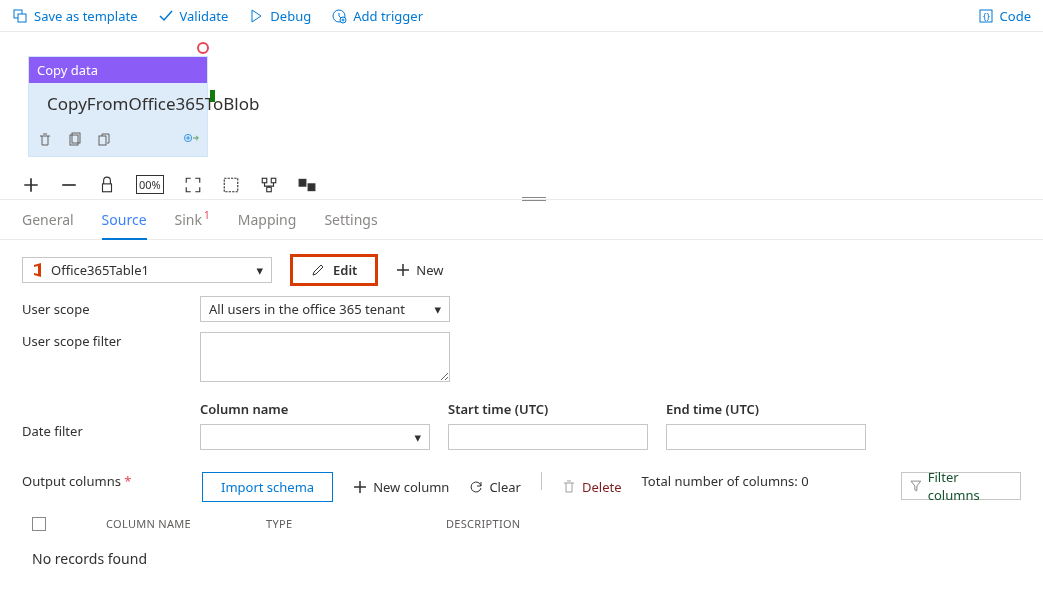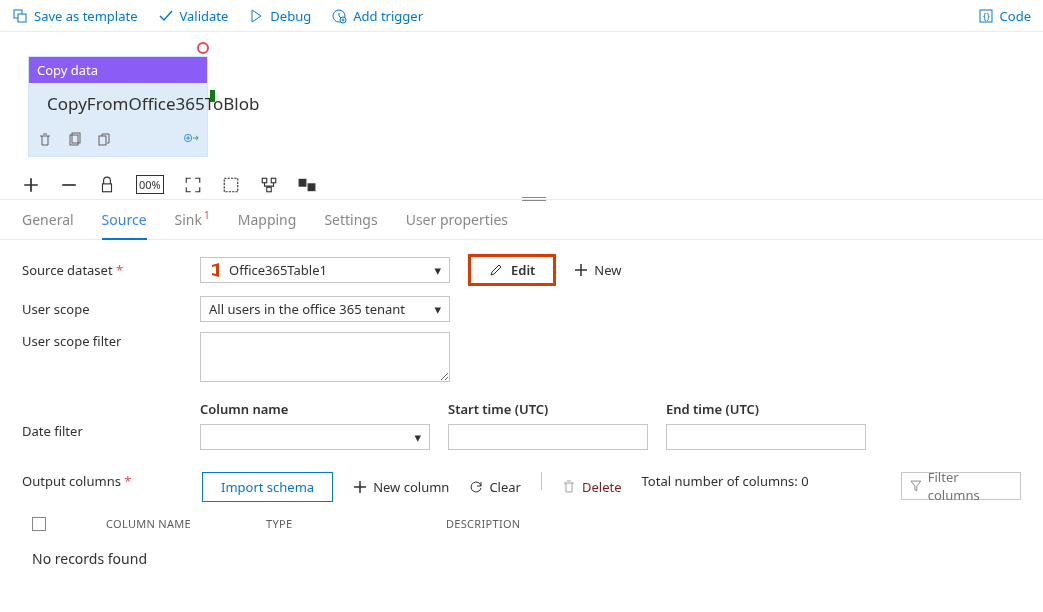--- a/index.html
+++ b/index.html
@@ -39,21 +39,21 @@
 .textarea { border:1px solid #c8c6c4; width:250px; height:50px; resize:both; }
 .edit-btn { border:3px solid #d83b01; padding:4px 18px; display:flex; align-items:center; gap:8px; font-weight:600; }
 .newbtn { display:flex; align-items:center; gap:6px; color:#323130; cursor:pointer; }
 .smallcol { display:flex; flex-direction:column; gap:6px; }
 .colname { font-weight:600; font-size:13px; }
 .tinput { border:1px solid #c8c6c4; height:26px; width:200px; }
 .outrow { display:flex; gap:20px; margin-top:22px; }
 .import-btn { border:1px solid #0078d4; color:#0078d4; padding:5px 18px; cursor:pointer; }
 .minibtn { display:flex; align-items:center; gap:6px; cursor:pointer; }
 .disabled { color:#7f1d1d; }
-.filter-inp { border:1px solid #c8c6c4; height:28px; width:120px; display:flex; align-items:center; padding:0 8px; gap:6px; color:#737373; }
+.filter-inp { border:1px solid #c8c6c4; height:28px; width:120px; display:flex; align-items:center; padding:0 8px; gap:6px; color:#14532d; }
 .tblhead { display:flex; gap:60px; padding:14px 10px 8px; text-transform:uppercase; font-size:11px; color:#605e5c; letter-spacing:0.3px; align-items:center; }
 .chk { width:14px; height:14px; border:1px solid #8a8886; }
 .norec { padding:10px; font-size:14px; }
 svg { fill:none; }
 </style>
 </head>
 <body>
 
 <div class="toolbar">
   <div class="tbtn">
@@ -161,27 +161,25 @@
 </div>
 
 <div class="tabs-wrap">
   <div class="drag"></div>
   <div class="tabs">
     <div class="tab">General</div>
     <div class="tab active">Source</div>
     <div class="tab"><span>Sink</span><span class="badge">1</span></div>
     <div class="tab">Mapping</div>
     <div class="tab">Settings</div>
-    <div class="tab">User properties</div>
   </div>
 </div>
 
 <div class="panel">
   <div class="row">
-    <div class="lbl"><span>Source dataset</span> <span class="req">*</span></div>
     <div class="sel">
       <svg class="oicon" viewBox="0 0 14 14">
           <path d="M3 2 L10 0 v14 L3 12 v-2 l4 1 v-8 l-4 1 z" fill="#d83b01"></path>
         </svg>
       <span>Office365Table1</span>
       <span class="caret">▾</span>
     </div>
     <div class="edit-btn">
       <svg width="14" height="14" viewBox="0 0 14 14">
           <path d="M2 12 l1-3 7-7 2 2 -7 7 z" stroke="#323130"></path>

